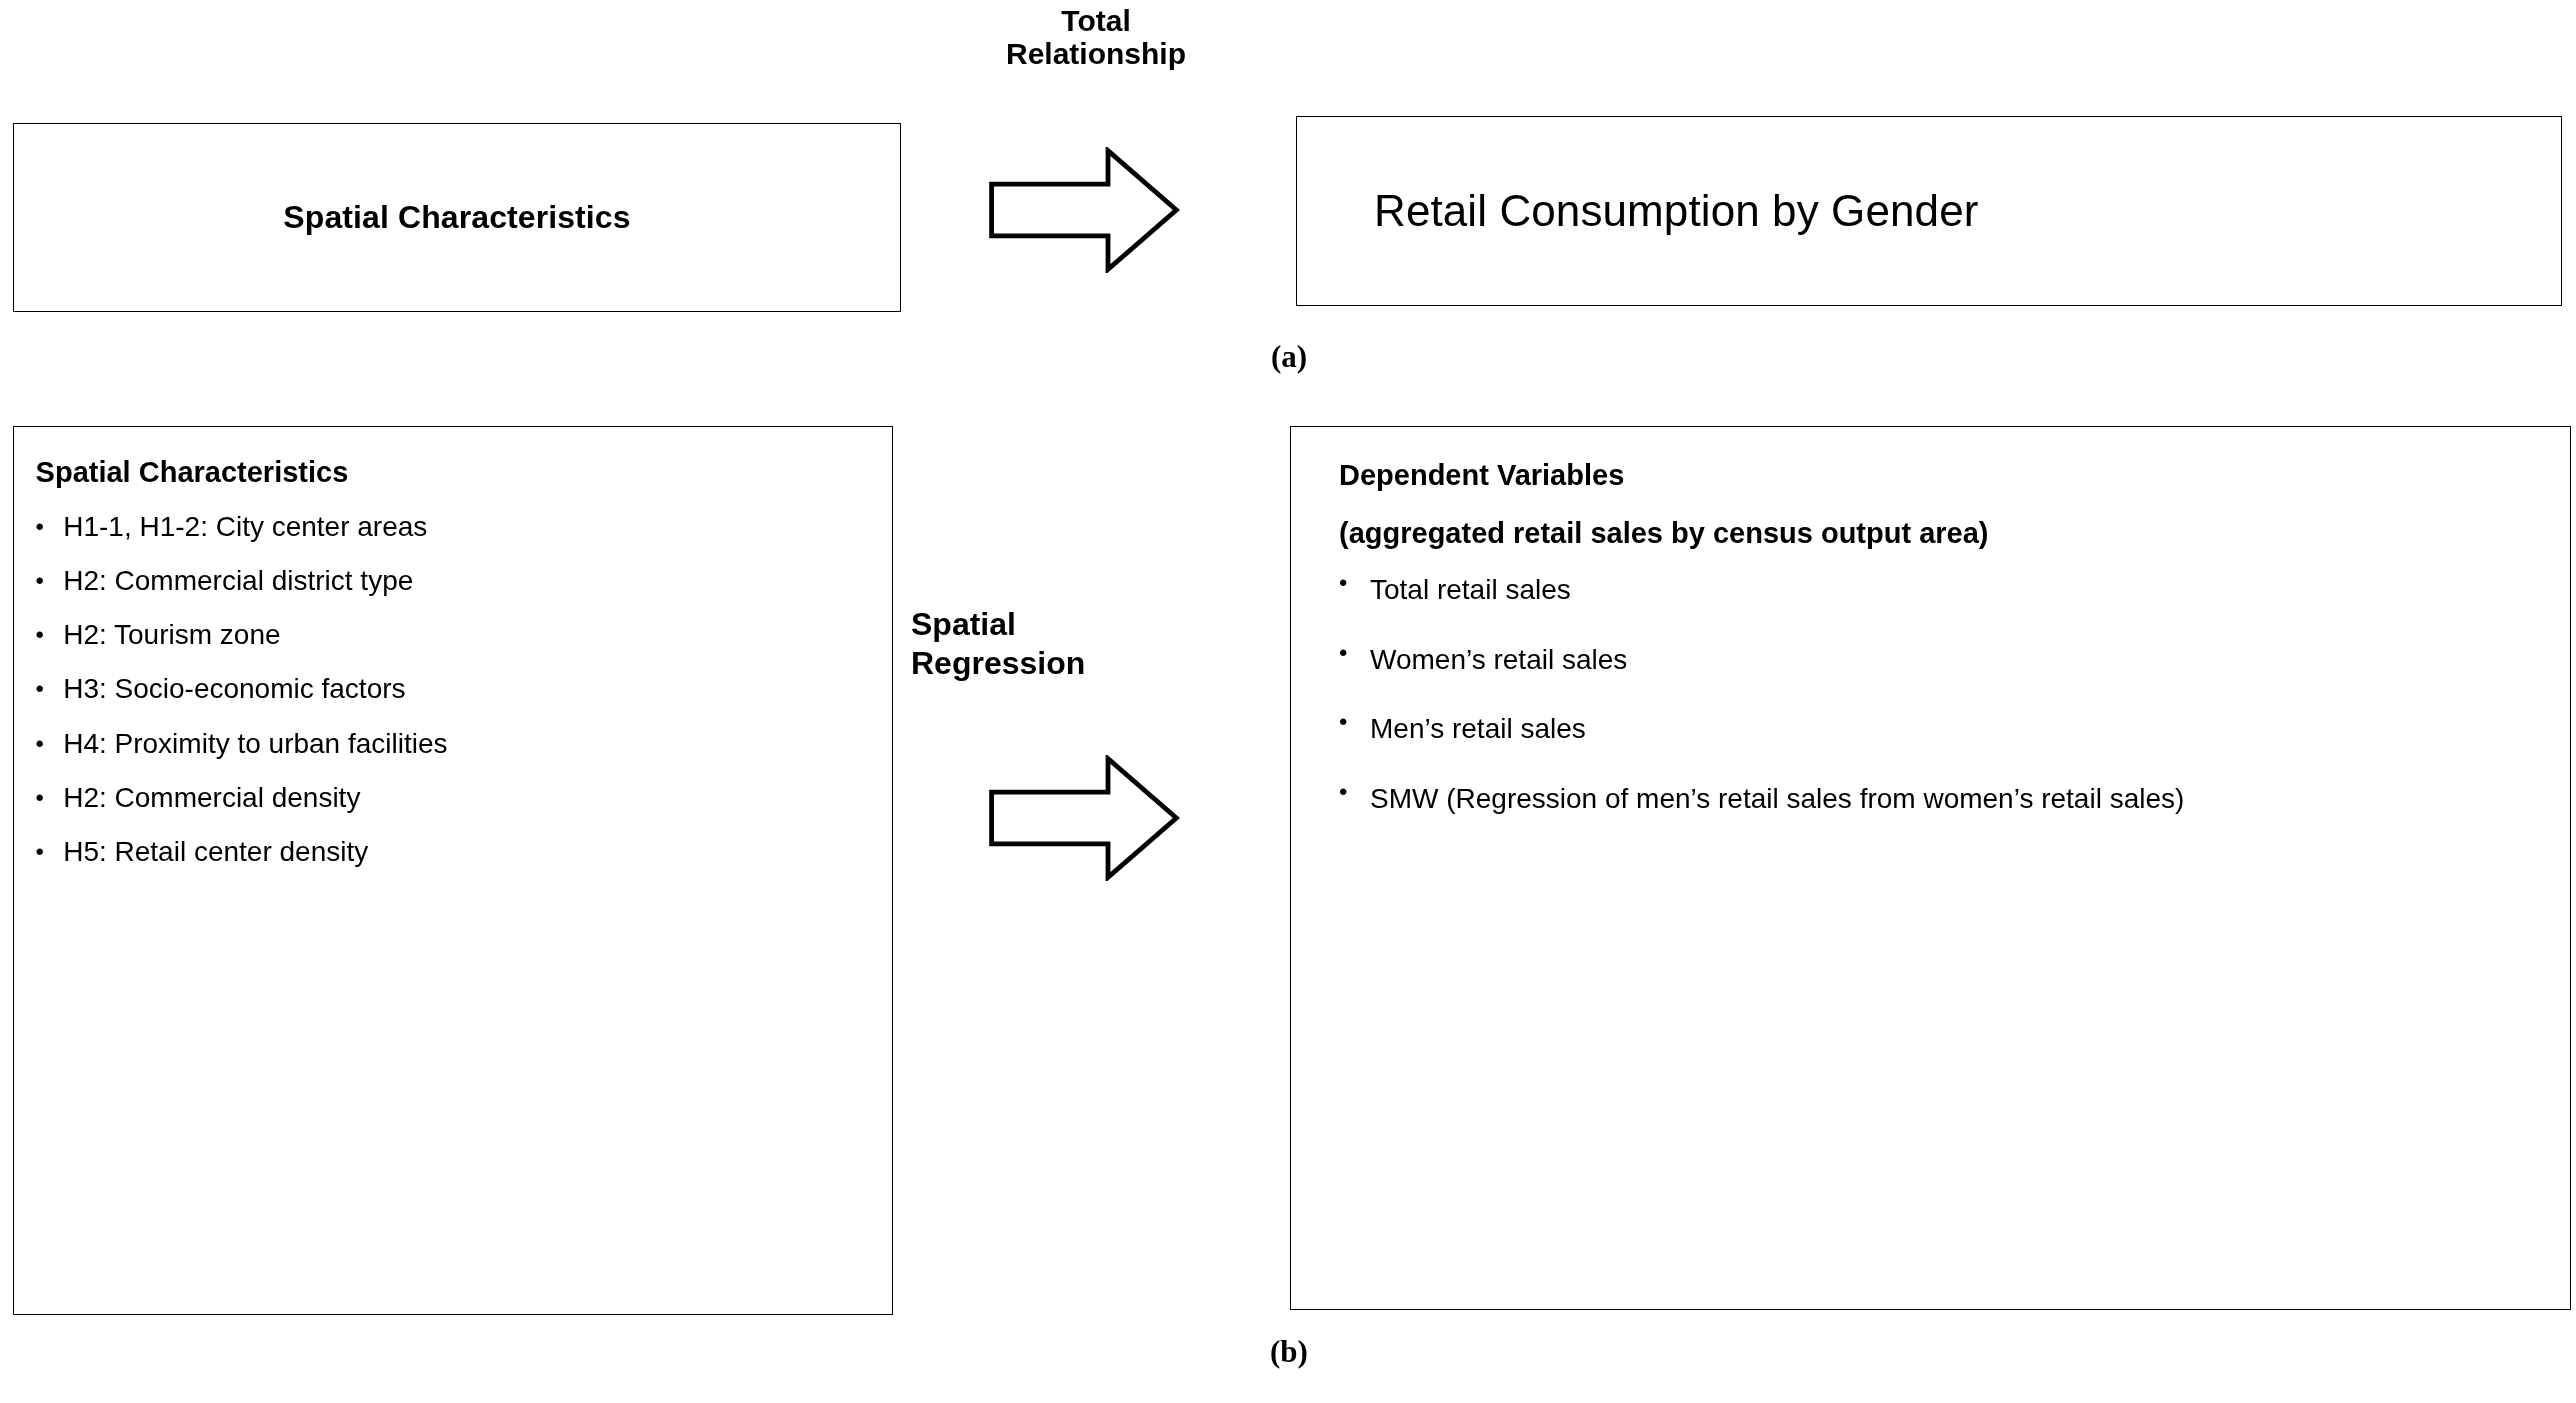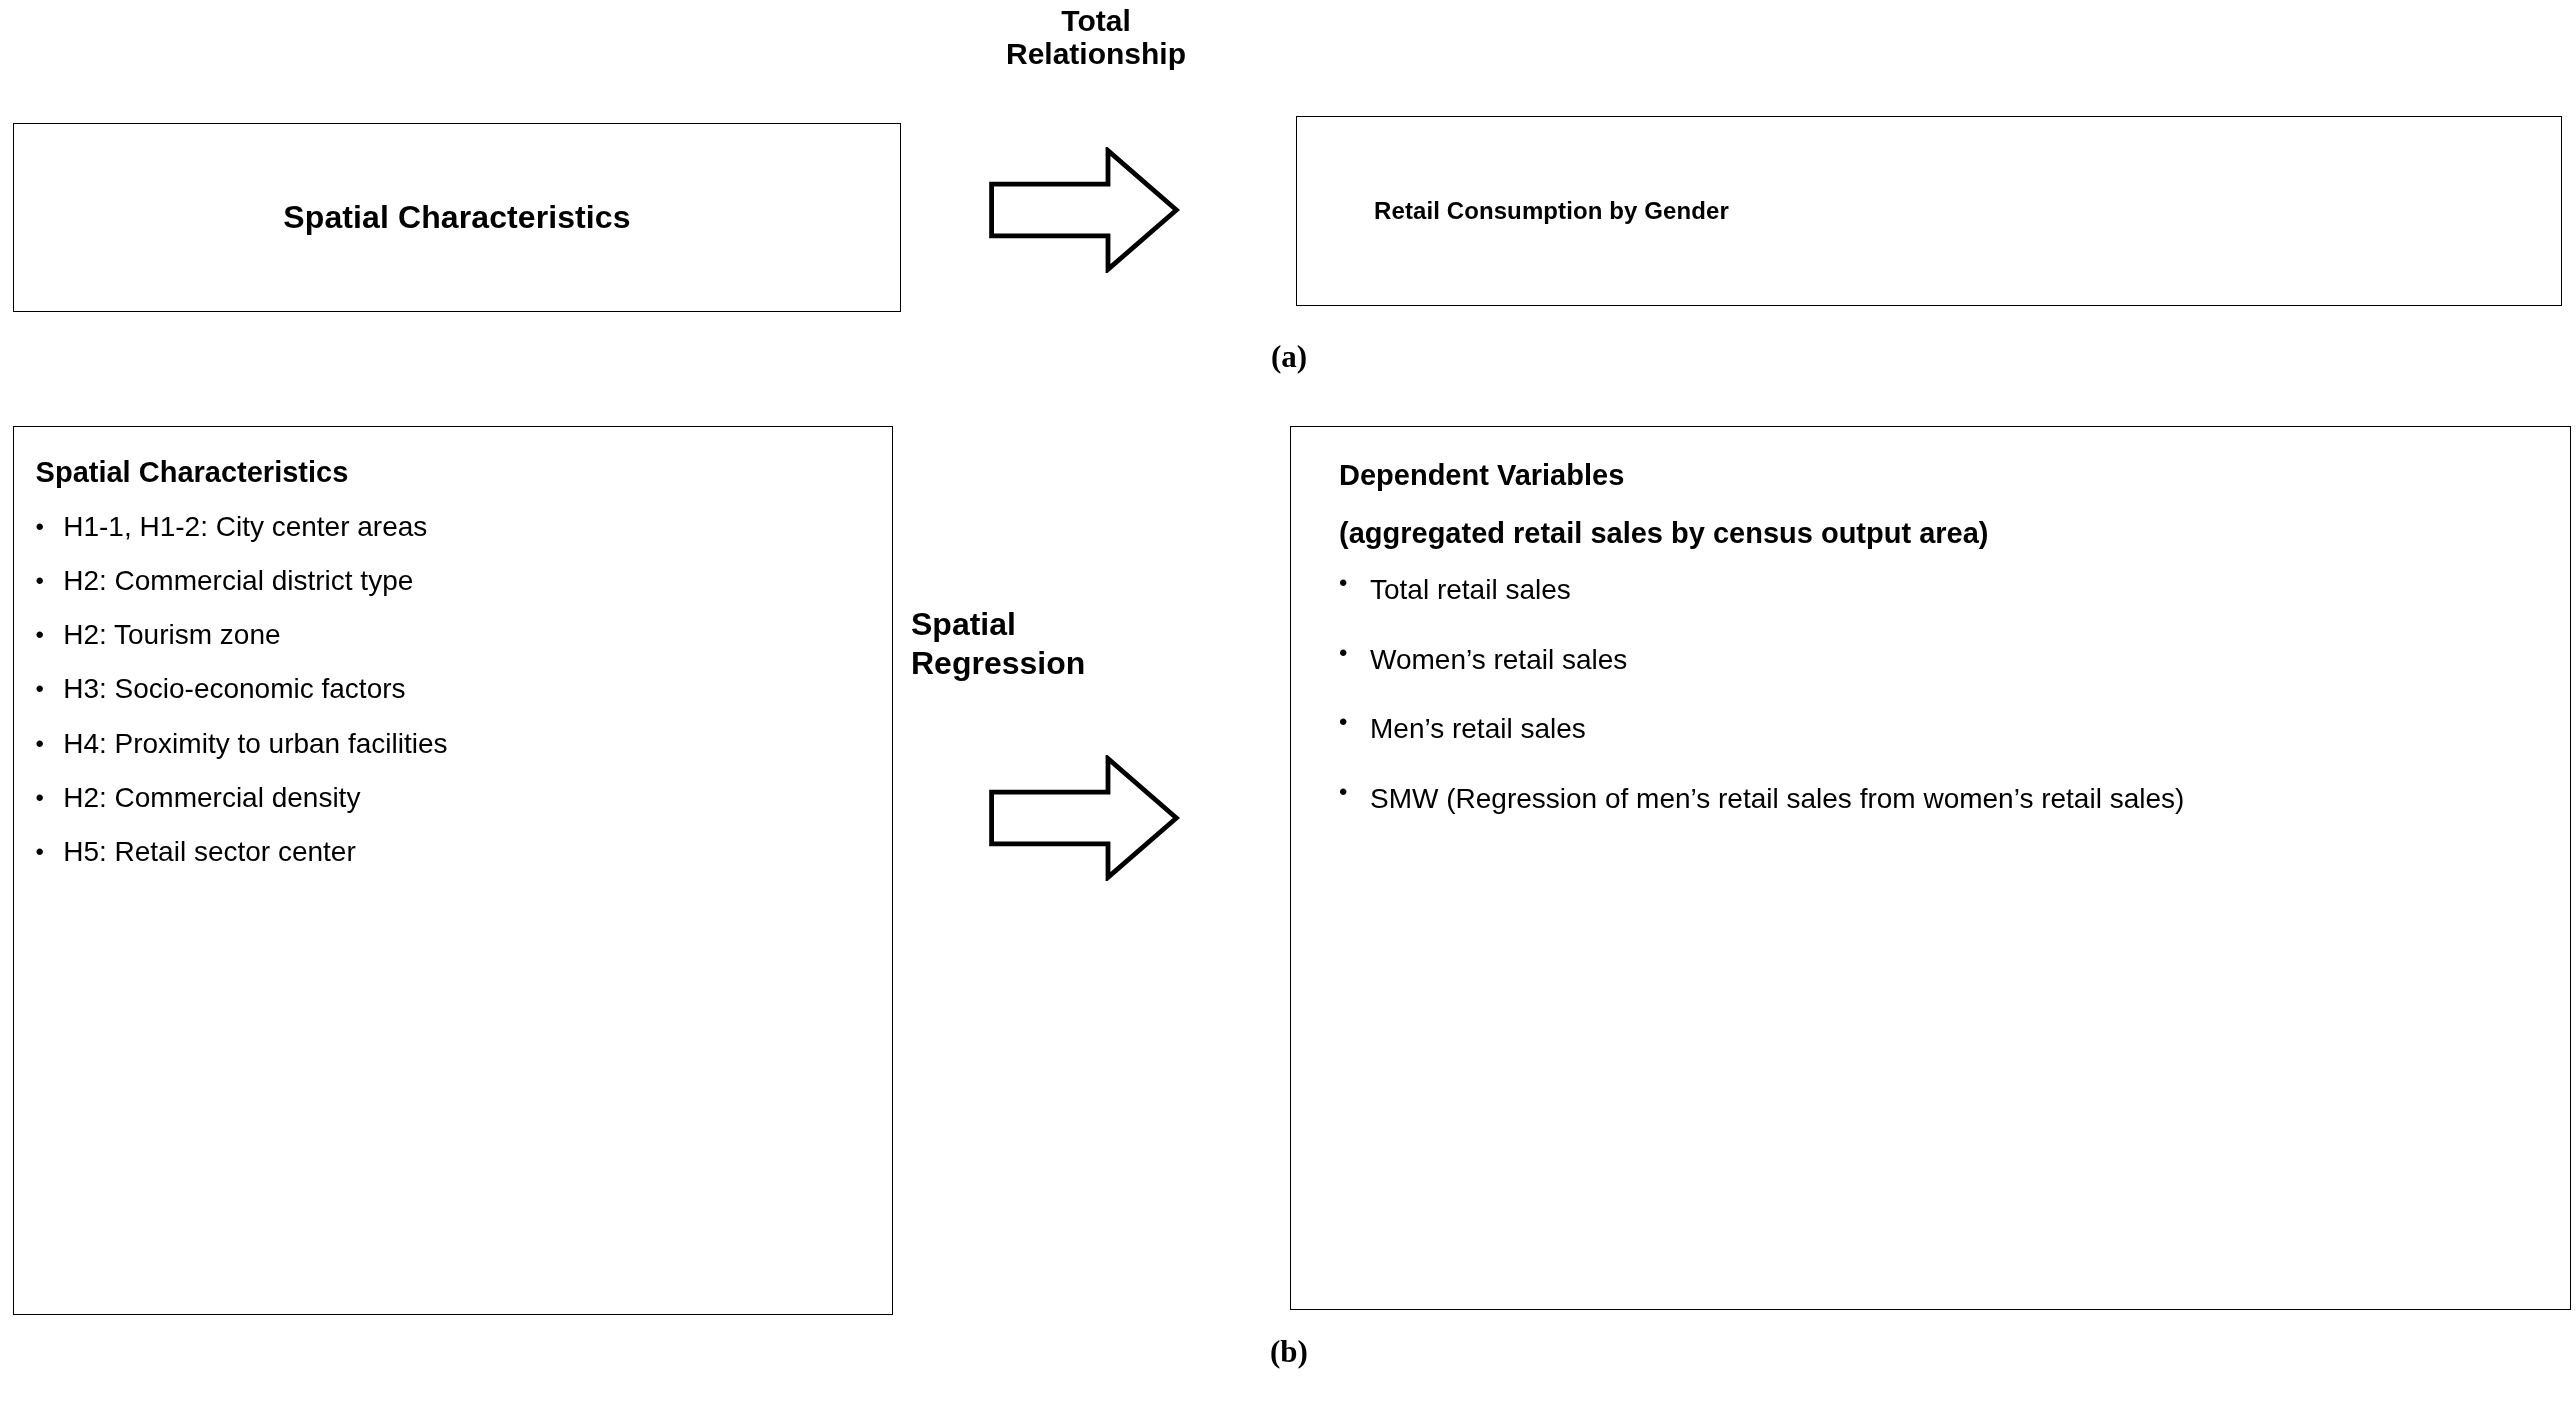--- a/index.html
+++ b/index.html
@@ -45,22 +45,22 @@
     left: 1296px;
     top: 116px;
     width: 1266px;
     height: 190px;
     display: flex;
     align-items: center;
     justify-content: flex-start;
     padding-left: 77px;
   }
   #box-a-right .box-title {
-    font-weight: bold;
-    font-size: 24px;
+    font-weight: normal;
+    font-size: 44px;
     letter-spacing: 0.1px;
     white-space: nowrap;
   }
 
   
   #connector-a {
     position: absolute;
     left: 928px;
     top: 0px;
     width: 336px;
@@ -252,21 +252,21 @@
     <li class="bullet-item">
       <span class="bullet-dot">•</span>
       <span class="bullet-text">H4: Proximity to urban facilities</span>
     </li>
     <li class="bullet-item">
       <span class="bullet-dot">•</span>
       <span class="bullet-text">H2: Commercial density</span>
     </li>
     <li class="bullet-item">
       <span class="bullet-dot">•</span>
-      <span class="bullet-text">H5: Retail sector center</span>
+      <span class="bullet-text">H5: Retail center density</span>
     </li>
   </ul>
 </div>
 
 <div id="connector-b">
   <div class="connector-label">
     <span>Spatial</span><br>
     <span>Regression</span>
   </div>
   <div class="arrow-wrap">

